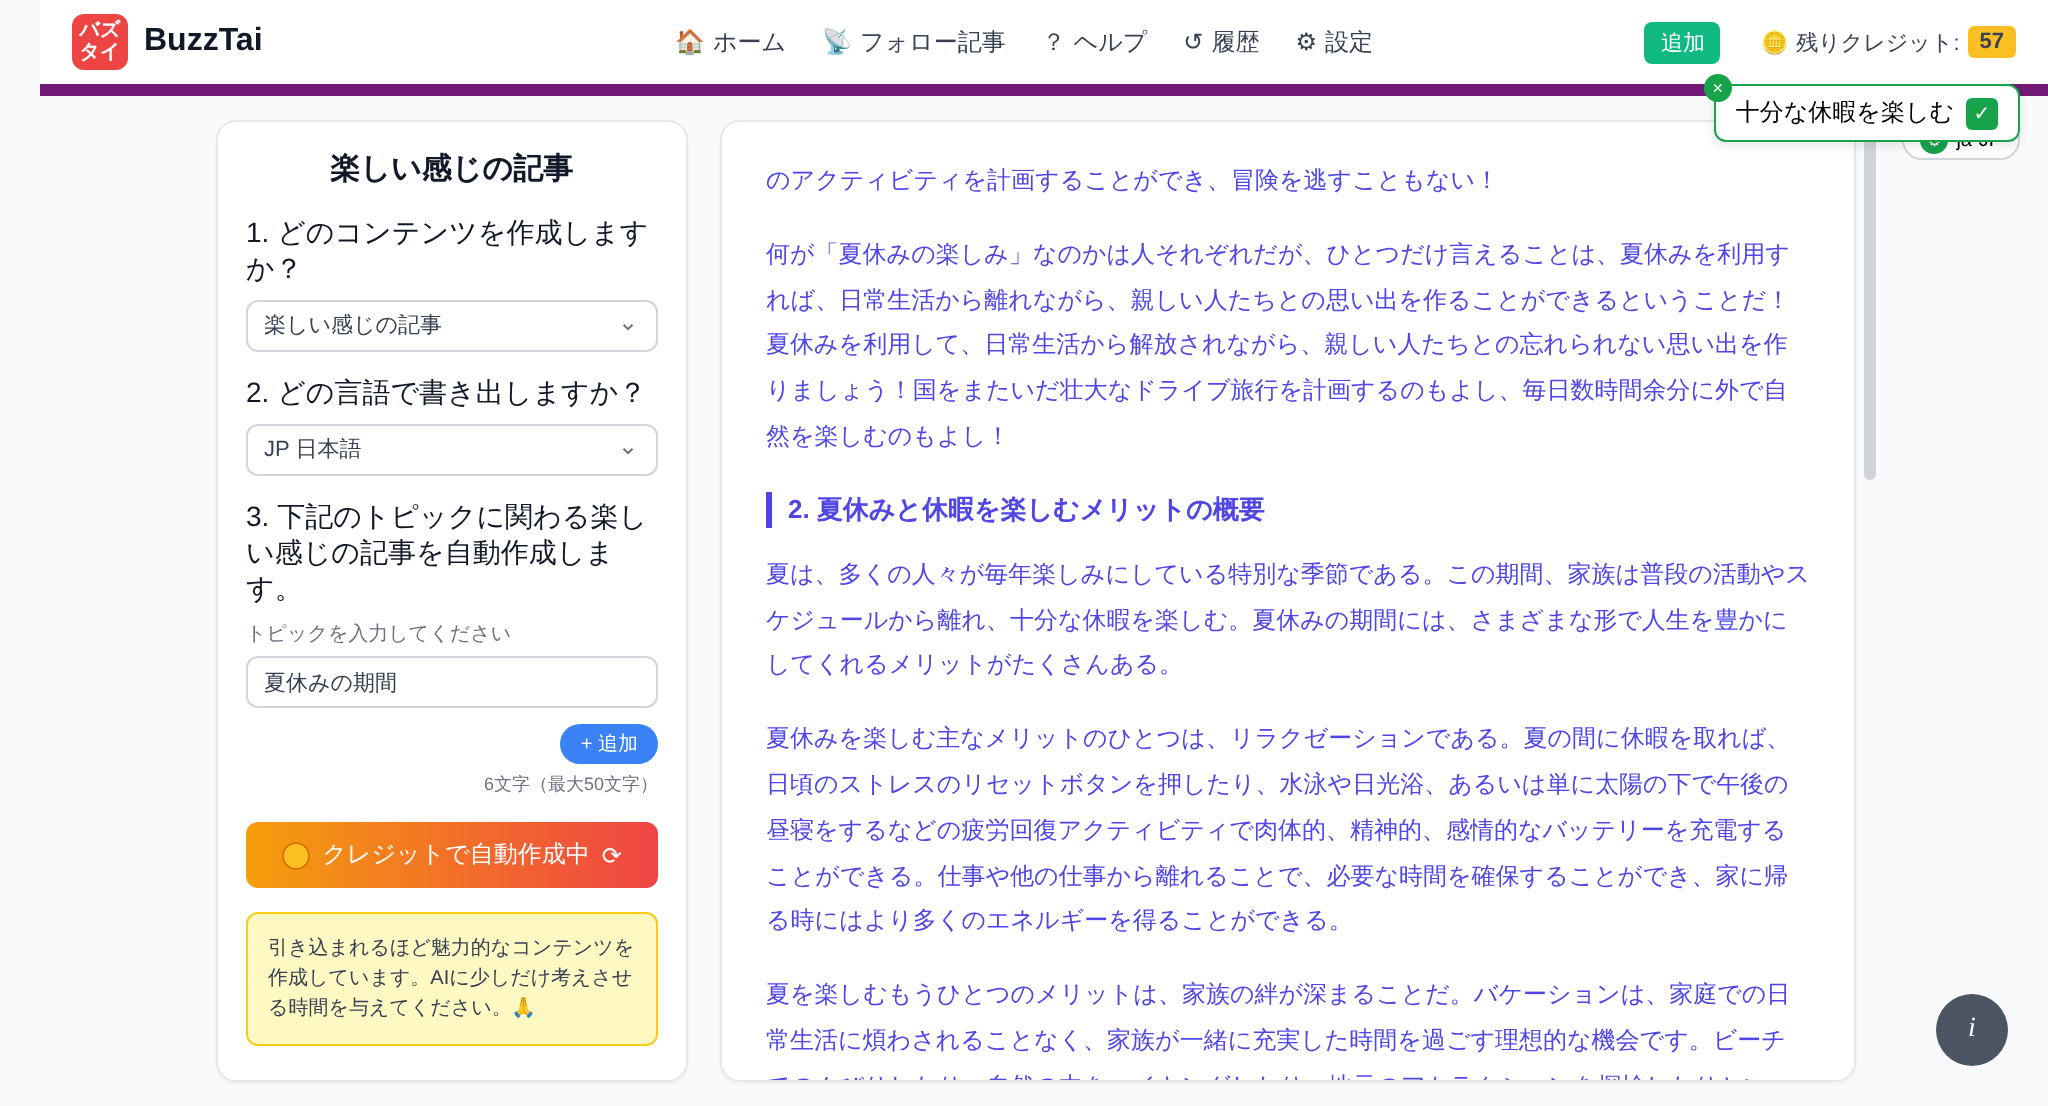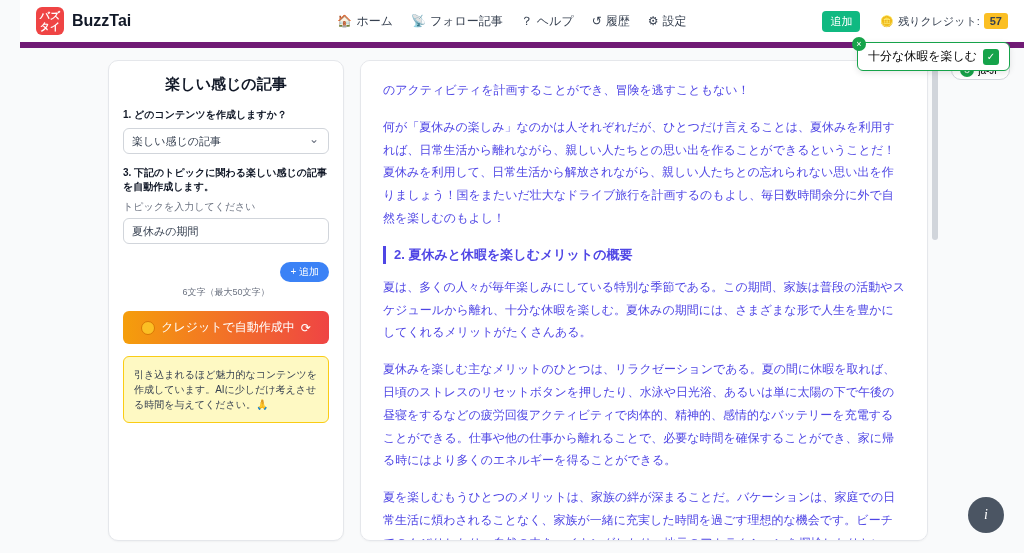--- a/index.html
+++ b/index.html
@@ -16,29 +16,29 @@
 .credit-badge { background: #fbbf24; color: #374151; padding: 2px 6px; border-radius: 3px; font-weight: bold; text-align: right; }
 .toast { position: absolute; top: 42px; right: 14px; background: #fff; border: 1px solid #16a34a; border-radius: 6px; padding: 5px 10px; font-size: 12px; display: flex; align-items: center; gap: 6px; box-shadow: 0 2px 6px rgba(0,0,0,0.1); z-index: 50; }
 .toast-check { background: #16a34a; color: #fff; width: 16px; height: 16px; border-radius: 3px; display: flex; align-items: center; justify-content: center; font-size: 10px; }
 .toast-close { position: absolute; top: -6px; left: -6px; width: 14px; height: 14px; background: #16a34a; color: #fff; border-radius: 50%; font-size: 9px; display: flex; align-items: center; justify-content: center; cursor: pointer; }
 .lang-badge { position: absolute; top: 60px; right: 14px; background: #fff; border: 1px solid #d1d5db; border-radius: 12px; padding: 2px 8px; font-size: 10px; display: flex; align-items: center; gap: 4px; z-index: 49; }
 .lang-badge .gear { width: 14px; height: 14px; background: #16a34a; border-radius: 50%; display: flex; align-items: center; justify-content: center; color: #fff; font-size: 8px; }
 .main { display: flex; padding: 12px 96px 12px 108px; gap: 16px; height: calc(553px - 48px); }
 .sidebar { width: 236px; background: #fff; border: 1px solid #e5e7eb; border-radius: 10px; padding: 14px; flex-shrink: 0; box-shadow: 0 1px 2px rgba(0,0,0,0.04); }
 .sidebar-title { text-align: center; font-size: 15px; font-weight: 700; color: #111827; margin-bottom: 14px; }
 .form-group { margin-bottom: 12px; }
-.form-label { font-size: 10px; font-weight: 700; color: #111827; margin-bottom: 6px; display: block; }
+.form-label { font-size: 14px; font-weight: 400; color: #111827; margin-bottom: 6px; display: block; }
 .select { width: 100%; border: 1px solid #d1d5db; border-radius: 6px; padding: 6px 8px; font-size: 11px; color: #374151; background: #fff; appearance: none; position: relative; }
 .select-wrap { position: relative; }
 .select-wrap::after { content: "⌄"; position: absolute; right: 10px; top: 4px; font-size: 12px; color: #6b7280; pointer-events: none; }
 .topic-label { font-size: 10px; color: #6b7280; margin-bottom: 4px; display: block; }
 .topic-input { width: 100%; border: 1px solid #d1d5db; border-radius: 6px; padding: 6px 8px; font-size: 11px; color: #374151; }
 .add-topic-row { display: flex; justify-content: flex-end; margin-top: 8px; }
-.add-topic-btn { background: #3b82f6; color: #fff; font-size: 10px; padding: 3px 10px; border: none; border-radius: 10px; cursor: pointer; margin-top: 10px; }
-.char-count { text-align: center; font-size: 9px; color: #6b7280; margin-top: 4px; }
+.add-topic-btn { background: #3b82f6; color: #fff; font-size: 10px; padding: 3px 10px; border: none; border-radius: 10px; cursor: pointer; }
+.char-count { text-align: right; font-size: 9px; color: #6b7280; margin-top: 4px; }
 .generate-btn { width: 100%; background: linear-gradient(90deg, #f59e0b, #ef4444); color: #fff; font-size: 12px; padding: 8px; border: none; border-radius: 6px; margin-top: 10px; display: flex; align-items: center; justify-content: center; gap: 6px; cursor: pointer; }
 .generate-btn .coin { width: 14px; height: 14px; background: #fbbf24; border: 1px solid #d97706; border-radius: 50%; }
 .info-box { background: #fef9c3; border: 1px solid #facc15; border-radius: 6px; padding: 10px; font-size: 10px; color: #374151; margin-top: 12px; line-height: 1.5; }
 .content { flex: 1; background: #fff; border: 1px solid #e5e7eb; border-radius: 10px; padding: 18px 22px; overflow-y: auto; box-shadow: 0 1px 2px rgba(0,0,0,0.04); }
 .content p { font-size: 12px; line-height: 1.9; color: #4f46e5; margin-bottom: 14px; }
 .content h3 { font-size: 13px; font-weight: 700; color: #4f46e5; border-left: 3px solid #4f46e5; padding-left: 8px; margin: 16px 0 12px; }
 .scrollbar-thumb { position: absolute; right: 86px; top: 60px; width: 6px; height: 180px; background: #d1d5db; border-radius: 3px; }
 .info-fab { position: absolute; right: 20px; bottom: 20px; width: 36px; height: 36px; background: #4b5563; color: #fff; border-radius: 50%; display: flex; align-items: center; justify-content: center; font-size: 14px; font-style: italic; font-family: serif; cursor: pointer; }
 </style>
 </head>
@@ -99,20 +99,28 @@
 
     <div class="form-group">
       <label class="form-label">1. どのコンテンツを作成しますか？</label>
       <div class="select-wrap">
         <select class="select">
           <option>楽しい感じの記事</option>
         </select>
       </div>
     </div>
 
+    <div class="form-group">
+      <label class="form-label">2. どの言語で書き出しますか？</label>
+      <div class="select-wrap">
+        <select class="select">
+          <option>JP 日本語</option>
+        </select>
+      </div>
+    </div>
 
     <div class="form-group">
       <label class="form-label">3. 下記のトピックに関わる楽しい感じの記事を自動作成します。</label>
       <span class="topic-label">トピックを入力してください</span>
       <input class="topic-input" value="夏休みの期間" style="">
       <div class="add-topic-row">
         <button class="add-topic-btn">+ 追加</button>
       </div>
       <div class="char-count">6文字（最大50文字）</div>
     </div>

